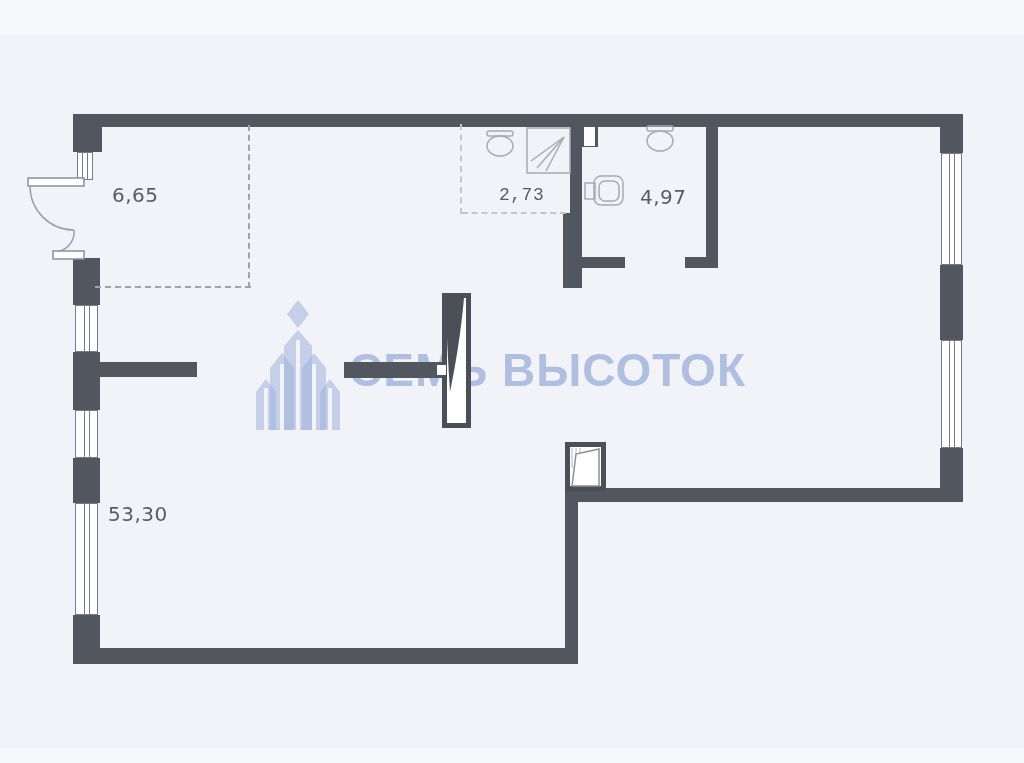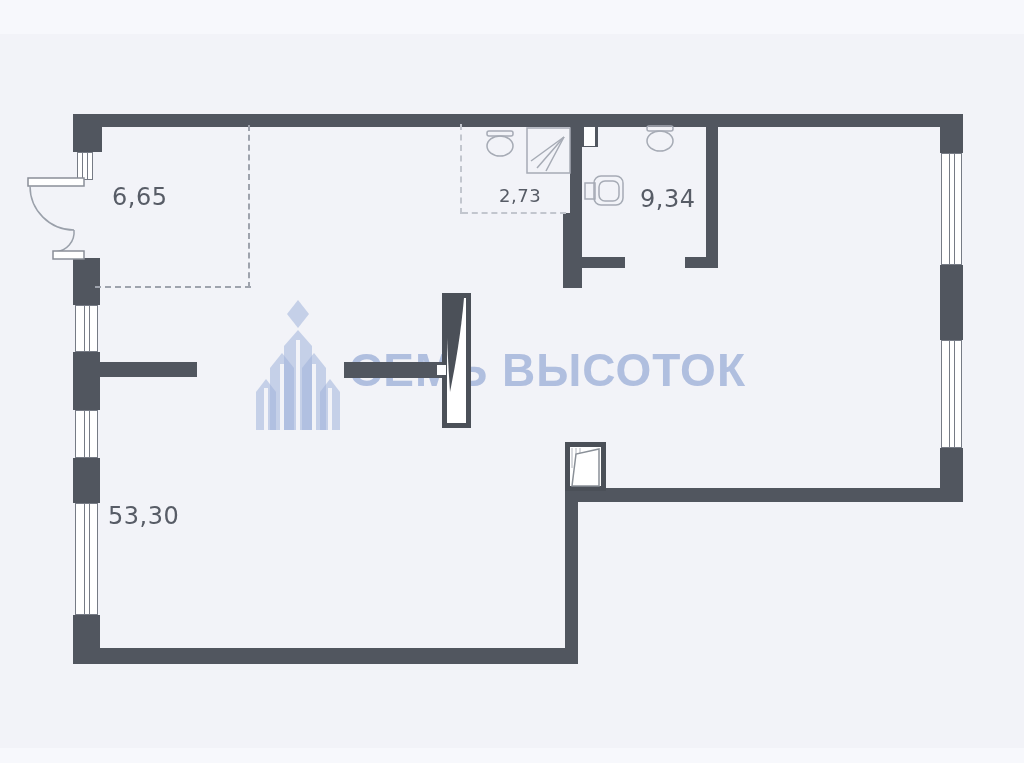--- a/index.html
+++ b/index.html
@@ -31,21 +31,21 @@
 
   
   .notch{position:absolute;background:#fdfdfe;}
 
   
   .dash-v{position:absolute;width:0;border-left:2px dashed #9ea3ad;}
   .dash-h{position:absolute;height:0;border-top:2px dashed #9ea3ad;}
   .dash-faint{border-color:#c2c6ce;}
 
   
-  .area-label{position:absolute;color:#575c66;font-size:24px;letter-spacing:0.5px;
+  .area-label{position:absolute;color:#575c66;font-size:20px;letter-spacing:0.5px;
               font-family:"DejaVu Sans", sans-serif;}
 
   
   .wm-text{position:absolute;left:349px;top:343px;
            font-family:"Liberation Sans", sans-serif;
            font-weight:bold;font-size:46px;letter-spacing:1px;
            color:rgba(164,181,219,0.85);white-space:nowrap;}
   .wm-logo{position:absolute;left:248px;top:296px;}
 </style>
 </head>
@@ -174,17 +174,17 @@
         <line x1="572" y1="448" x2="572" y2="468"></line>
         <line x1="576" y1="448" x2="576" y2="466"></line>
         <line x1="580" y1="448" x2="580" y2="464"></line>
       </g>
       <path d="M 572 486 L 576 454 L 599 449 L 599 486 Z" fill="#ffffff" stroke="#8a9098" stroke-width="1.5"></path>
     </g>
   </svg>
 
   <div class="layer z-labels">
     <div class="area-label" style="left:112px;top:183px;">6,65</div>
-    <div class="area-label" style="left:499px;top:185px;font-size:18px;">2,73</div>
-    <div class="area-label" style="left:640px;top:185px;">9,34</div>
+    <div class="area-label" style="left:499px;top:185px;font-size:18px;font-family:Liberation Mono, monospace;">2,73</div>
+    <div class="area-label" style="left:640px;top:185px;">4,97</div>
     <div class="area-label" style="left:108px;top:502px;">53,30</div>
   </div>
 </div>
 
 </body></html>

